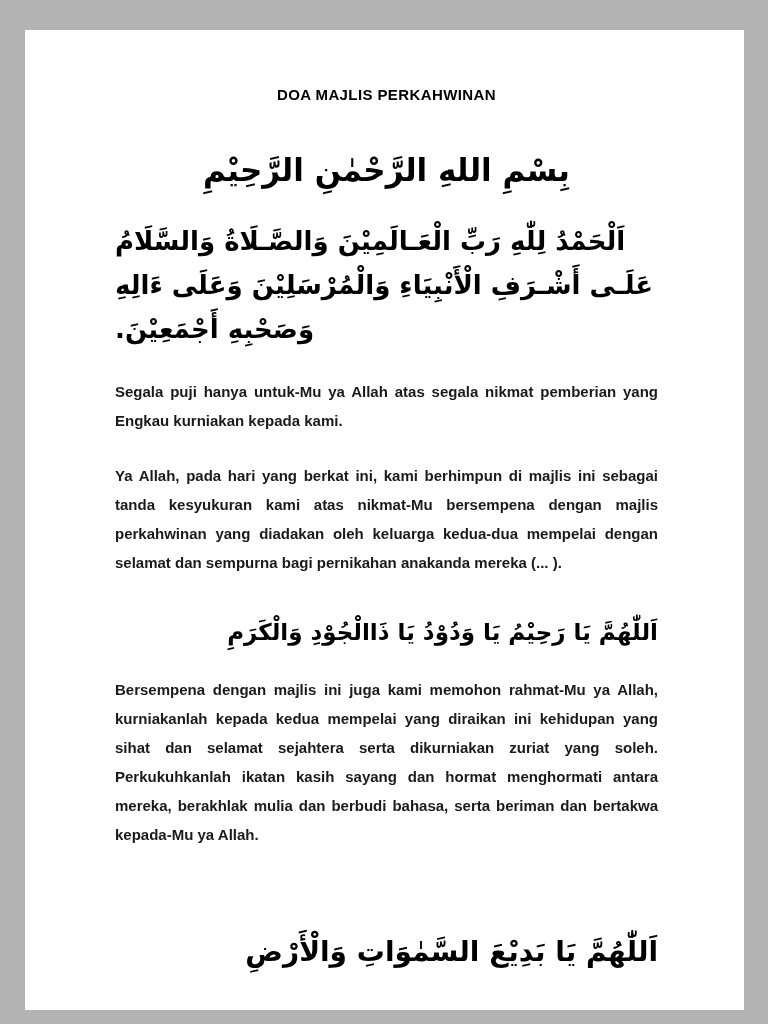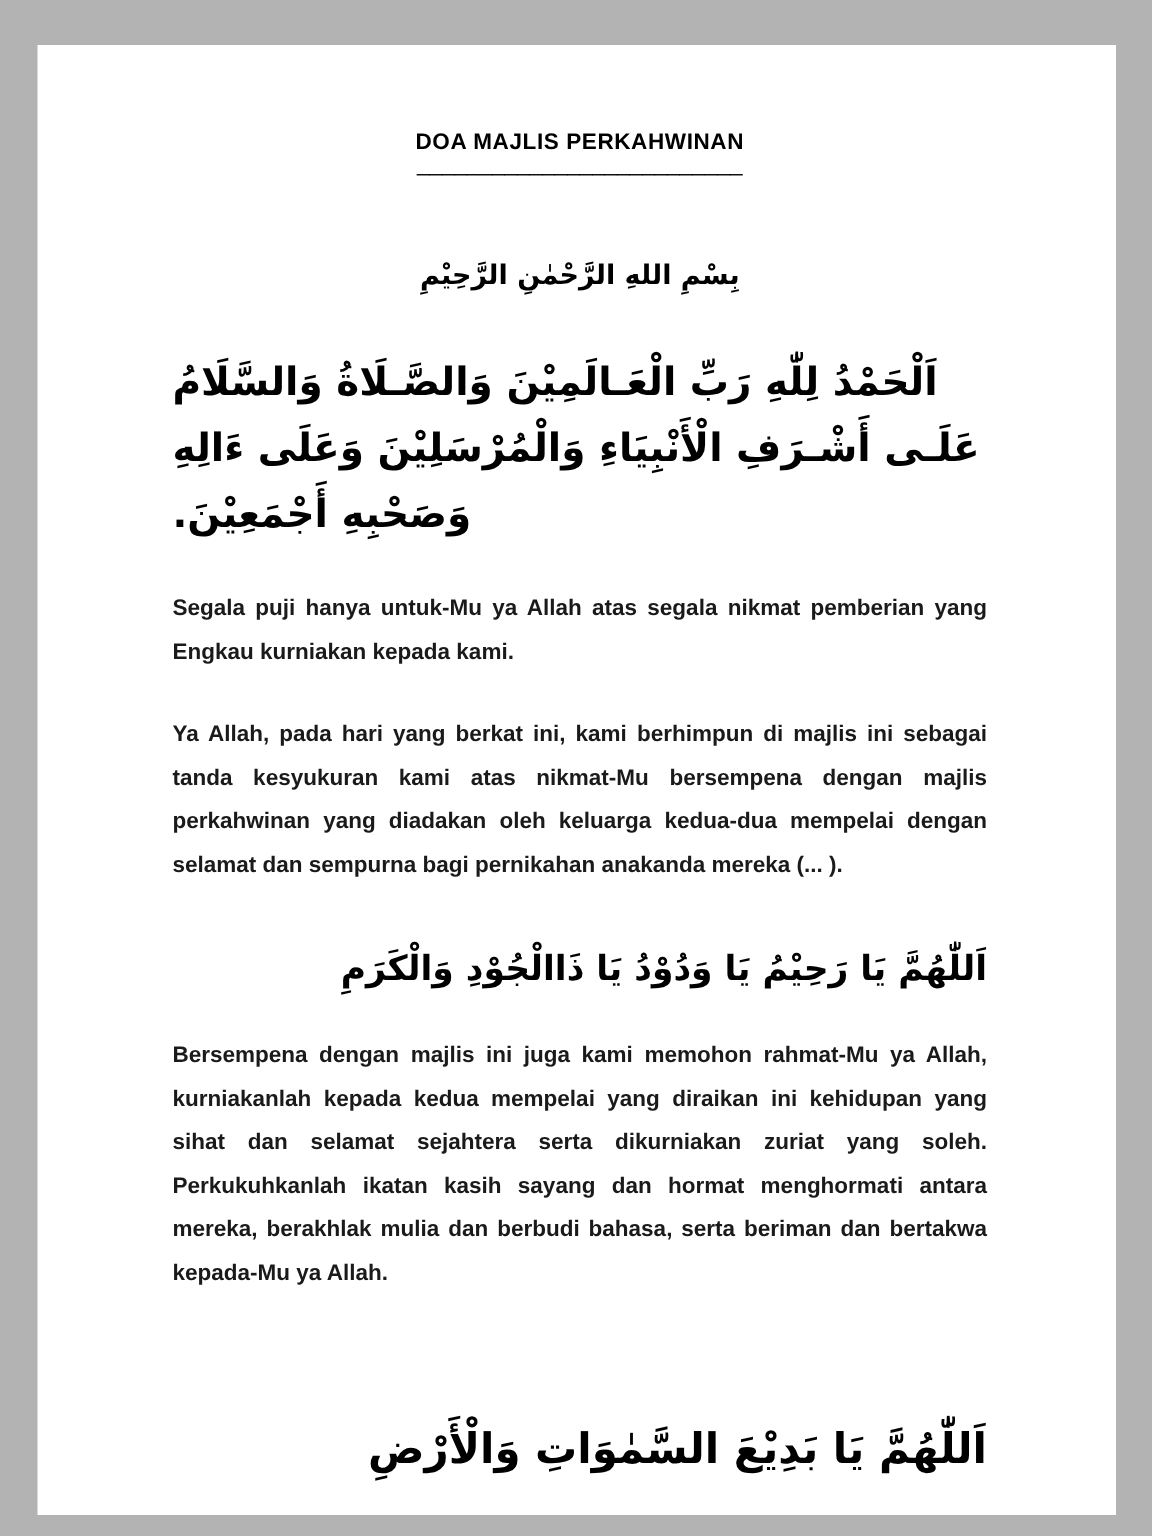--- a/index.html
+++ b/index.html
@@ -45,21 +45,21 @@
   .ar {
     direction: rtl;
     unicode-bidi: isolate;
     font-family: "DejaVu Sans", sans-serif;
     font-weight: bold;
     color: #000;
   }
   .bismillah {
     margin-top: 50px;
     text-align: center;
-    font-size: 18px;
+    font-size: 31px;
     line-height: 34px;
   }
   .hamdalah {
     margin-top: 32px;
     text-align: left;
     font-size: 26px;
     line-height: 44px;
   }
   .ms {
     margin-top: 26px;
@@ -84,21 +84,20 @@
 </style>
 </head>
 <body>
 
 <div class="page-bg">
   <div class="paper">
     <div class="content">
 
       <div class="doc-title">DOA MAJLIS PERKAHWINAN</div>
 
-      <div class="title-underline">__________________________</div>
 
       <div class="ar bismillah" dir="rtl" lang="ar">بِسْمِ اللهِ الرَّحْمٰنِ الرَّحِيْمِ</div>
 
       <div class="ar hamdalah" dir="rtl" lang="ar">اَلْحَمْدُ لِلّٰهِ رَبِّ الْعَـالَمِيْنَ وَالصَّـلَاةُ وَالسَّلَامُ عَلَـى أَشْـرَفِ الْأَنْبِيَاءِ وَالْمُرْسَلِيْنَ وَعَلَى ءَالِهِ وَصَحْبِهِ أَجْمَعِيْنَ.</div>
 
       <p class="ms" lang="ms">Segala puji hanya untuk-Mu ya Allah atas segala nikmat pemberian yang Engkau kurniakan kepada kami.</p>
 
       <p class="ms" lang="ms">Ya Allah, pada hari yang berkat ini, kami berhimpun di majlis ini sebagai tanda kesyukuran kami atas nikmat-Mu bersempena dengan majlis perkahwinan yang diadakan oleh keluarga kedua-dua mempelai dengan selamat dan sempurna bagi pernikahan anakanda mereka (... ).</p>
 
       <div class="ar dua1" dir="rtl" lang="ar">اَللّٰهُمَّ يَا رَحِيْمُ يَا وَدُوْدُ يَا ذَاالْجُوْدِ وَالْكَرَمِ</div>

